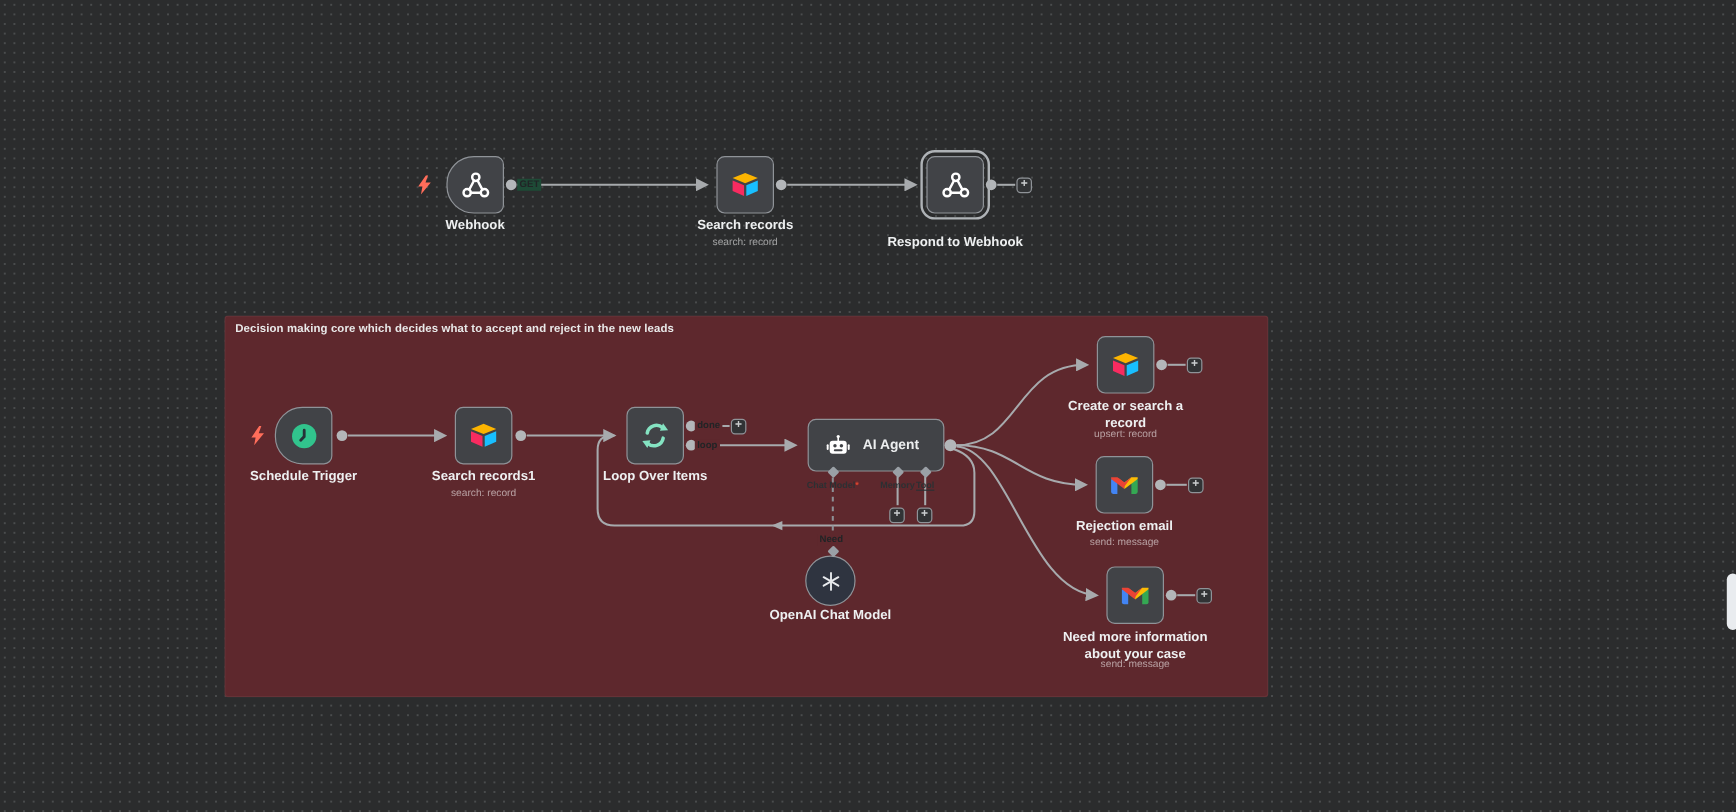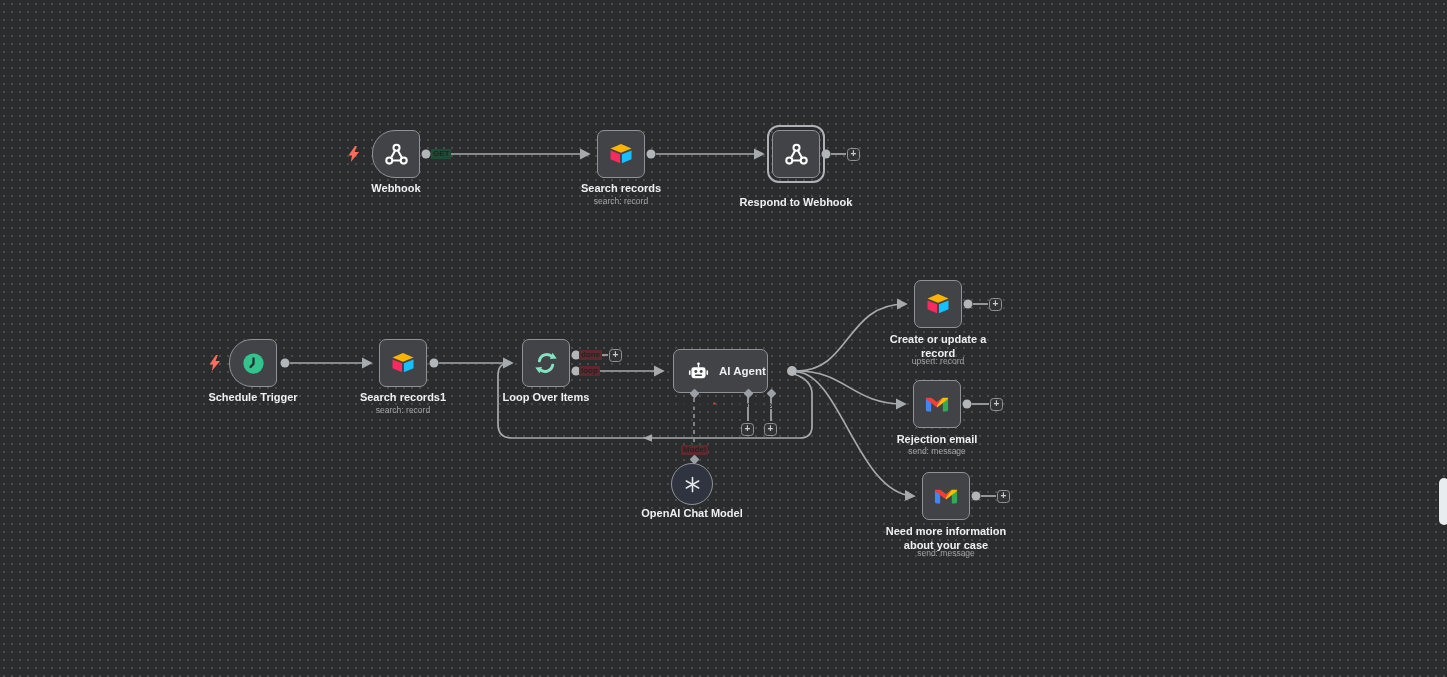--- a/index.html
+++ b/index.html
@@ -12,21 +12,21 @@
   }
   .group{position:absolute;border-radius:3px;border:1px solid rgba(255,255,255,0.05);}
   .group-title{padding:5px 8px;font-size:9.5px;font-weight:bold;color:#e9e9e9;letter-spacing:.1px;}
   svg.wires{position:absolute;left:0;top:0;z-index:2;}
   .node{
     position:absolute;z-index:3;width:48px;height:48px;background:#414347;
     border:1.5px solid #8f9398;border-radius:7px;box-sizing:border-box;
     display:flex;align-items:center;justify-content:center;
   }
   .node--trigger{border-radius:23px 7px 7px 23px;}
-  .node--wide{width:95px;height:44px;justify-content:flex-start;padding-left:13px;gap:9px;}
+  .node--wide{width:114px;height:44px;justify-content:flex-start;padding-left:13px;gap:9px;}
   .node--circle{width:42px;height:42px;border-radius:50%;background:#2f3440;}
   .node--selected{outline:2px solid #aeb2b6;outline-offset:3px;}
   .node-title{font-size:11.5px;font-weight:bold;color:#eceeef;}
   .label{position:absolute;z-index:3;width:130px;text-align:center;font-size:11px;font-weight:bold;color:#eef0f1;line-height:1.25;}
   .sublabel{position:absolute;z-index:3;width:130px;text-align:center;font-size:8.5px;color:rgba(255,255,255,0.55);}
   .conn-label{position:absolute;z-index:4;font-size:8px;font-weight:bold;color:#212426;padding:0 2px;line-height:10px;}
   .bg-green{background:#1e4a36;}
   .bg-red{background:#5e282d;}
   .port-label{position:absolute;z-index:4;font-size:7.5px;color:#2c3033;font-weight:bold;transform:translateX(-50%);white-space:nowrap;}
   .req{color:#e0452f;}
@@ -38,20 +38,23 @@
   .diamond{position:absolute;z-index:4;width:7px;height:7px;background:#9aa0a6;transform:rotate(45deg);border-radius:1px;}
   .bolt{position:absolute;z-index:4;}
   .scroll-thumb{position:absolute;z-index:9;left:1439px;top:478px;width:10px;height:47px;border-radius:5px;background:#e9ecef;}
   .ic{display:block;}
 </style>
 </head>
 <body>
 
 <div id="canvas">
 
+  <div class="group bg-red" style="left:187px;top:263px;width:868px;height:316px;">
+    <div class="group-title">Decision making core which decides what to accept and reject in the new leads</div>
+  </div>
 
   <svg class="wires" width="1447" height="677">
     <defs>
       <marker id="arr" viewBox="0 0 8 8" refX="6" refY="4" markerWidth="6.5" markerHeight="6.5" orient="auto">
         <path d="M0 0 L8 4 L0 8 Z" fill="#a7aaad"></path>
       </marker>
     </defs>
     <g stroke="#a7aaad" stroke-width="1.7" fill="none">
 
       <path d="M431 154 H588" marker-end="url(#arr)"></path>
@@ -218,33 +221,33 @@
   <div class="sublabel" style="left:556px;top:196px;">search: record</div>
   <div class="label" style="left:731px;top:196px;">Respond to Webhook</div>
 
   <div class="label" style="left:188px;top:391px;">Schedule Trigger</div>
   <div class="label" style="left:338px;top:391px;">Search records1</div>
   <div class="sublabel" style="left:338px;top:405px;">search: record</div>
   <div class="label" style="left:481px;top:391px;">Loop Over Items</div>
 
   <div class="label" style="left:627px;top:507px;">OpenAI Chat Model</div>
 
-  <div class="label" style="left:878px;top:333px;width:120px;">Create or update a record</div>
+  <div class="label" style="left:878px;top:333px;width:120px;">Create or search a record</div>
   <div class="sublabel" style="left:878px;top:356px;width:120px;">upsert: record</div>
 
   <div class="label" style="left:872px;top:433px;text-align:center;">Rejection email</div>
   <div class="sublabel" style="left:872px;top:446px;">send: message</div>
 
   <div class="label" style="left:881px;top:525px;">Need more information about your case</div>
   <div class="sublabel" style="left:881px;top:548px;">send: message</div>
 
   <div class="conn-label bg-green" style="left:431px;top:149px;text-align:center;">GET</div>
   <div class="conn-label bg-red" style="left:579px;top:350px;">done</div>
   <div class="conn-label bg-red" style="left:579px;top:366px;">loop</div>
-  <div class="conn-label bg-red" style="left:681px;top:445px;">Model</div>
+  <div class="conn-label bg-red" style="left:681px;top:445px;">Need</div>
 
   <div class="diamond" style="left:690.5px;top:389.5px;"></div>
   <div class="diamond" style="left:744.5px;top:389.5px;"></div>
   <div class="diamond" style="left:767.5px;top:389.5px;"></div>
   <div class="diamond" style="left:690.5px;top:455.5px;"></div>
 
   <div class="port-label" style="left:694px;top:400px;"><span>Chat Model</span><span class="req">*</span></div>
   <div class="port-label" style="left:748px;top:400px;">Memory</div>
   <div class="port-label" style="left:771px;top:400px;text-decoration:underline;">Tool</div>
 

